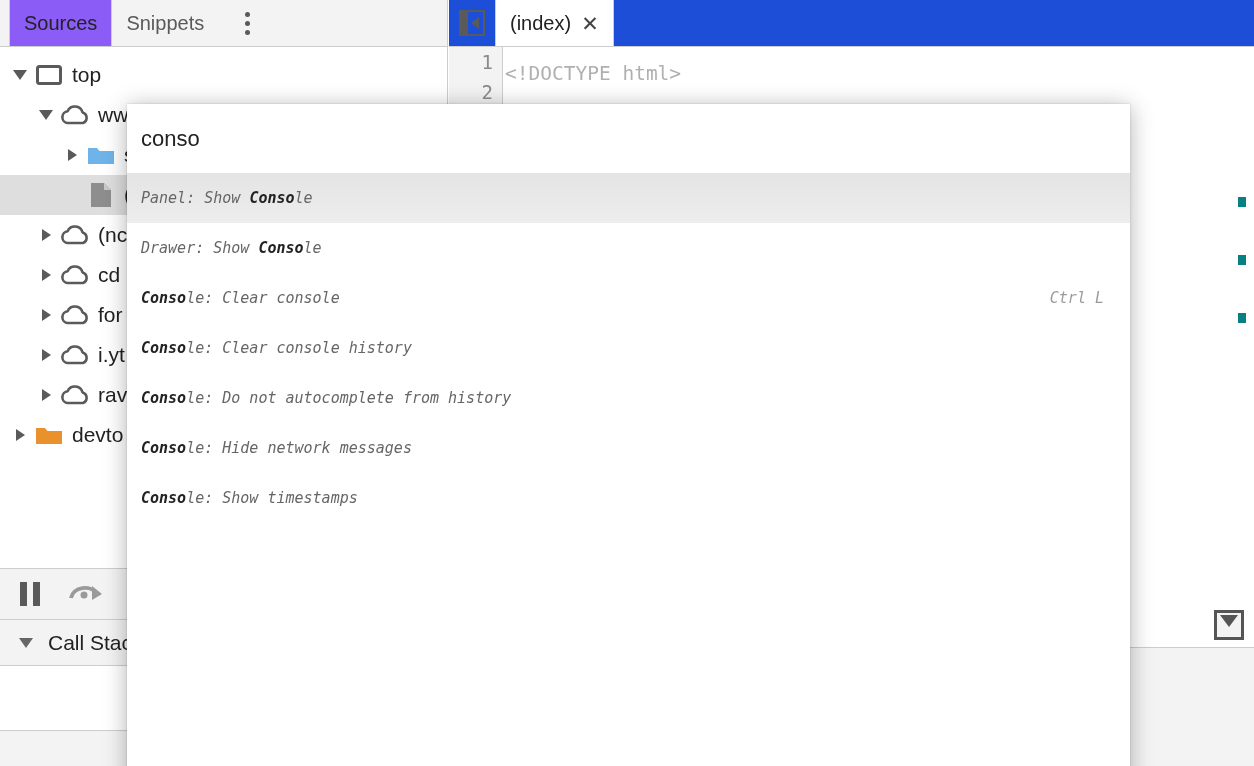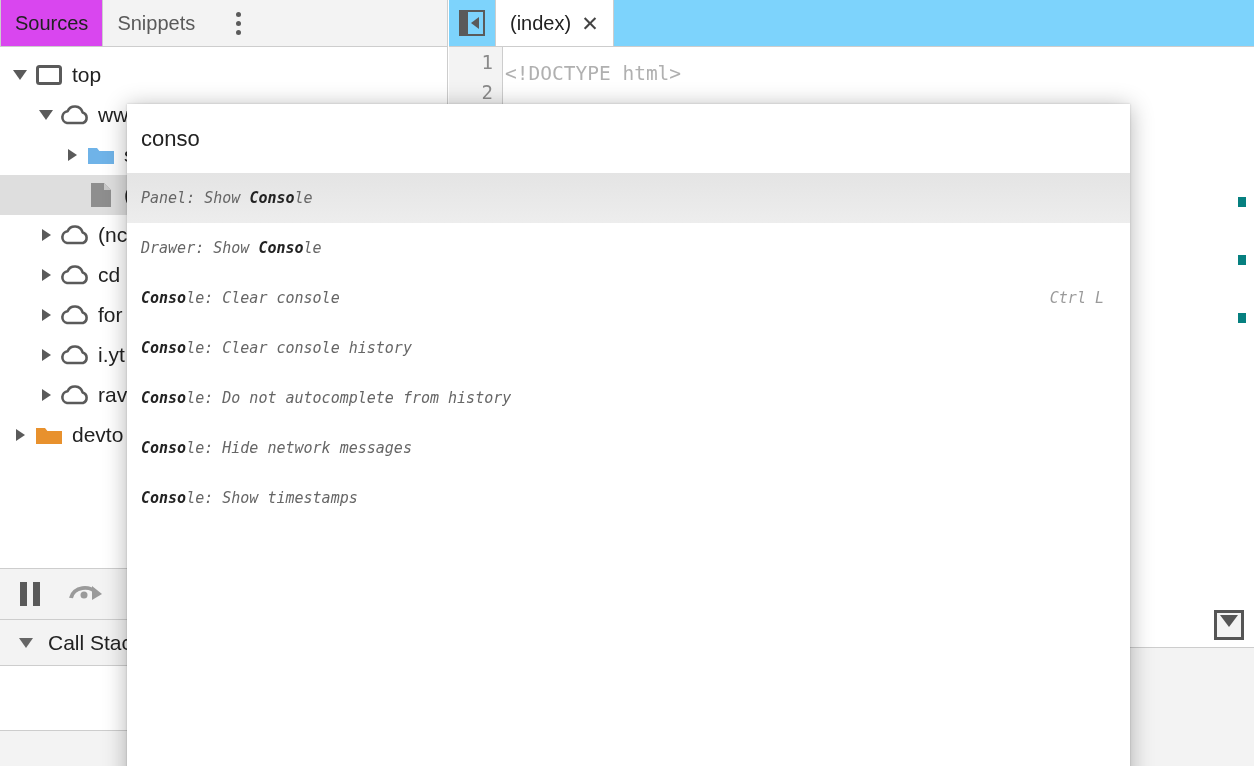--- a/index.html
+++ b/index.html
@@ -44,24 +44,25 @@
     display: flex;
     align-items: center;
     padding: 0 14px;
     font-size: 20px;
     color: #5a5a5a;
     white-space: nowrap;
     box-sizing: border-box;
     border-right: 1px solid transparent;
   }
   .tab.active {
-    background: #d946ef;
+    background: #8b5cf6;
     color: #222222;
     border-left: 1px solid #cdcdcd;
     border-right: 1px solid #cdcdcd;
+    margin-left: 9px;
   }
   .tab-more {
     display: flex;
     align-items: center;
     justify-content: center;
     width: 44px;
     margin-left: 6px;
   }
   .dots {
     display: flex;
@@ -178,21 +179,21 @@
 
   
   .right-panel {
     position: absolute;
     left: 449px; top: 0;
     width: 805px; height: 766px;
     background: #ffffff;
   }
   .editor-tabbar {
     height: 47px;
-    background: #7dd3fc;
+    background: #1d4ed8;
     border-bottom: 1px solid #cdcdcd;
     display: flex;
     align-items: stretch;
     box-sizing: border-box;
   }
   .nav-toggle {
     width: 46px;
     display: flex;
     align-items: center;
     justify-content: center;

